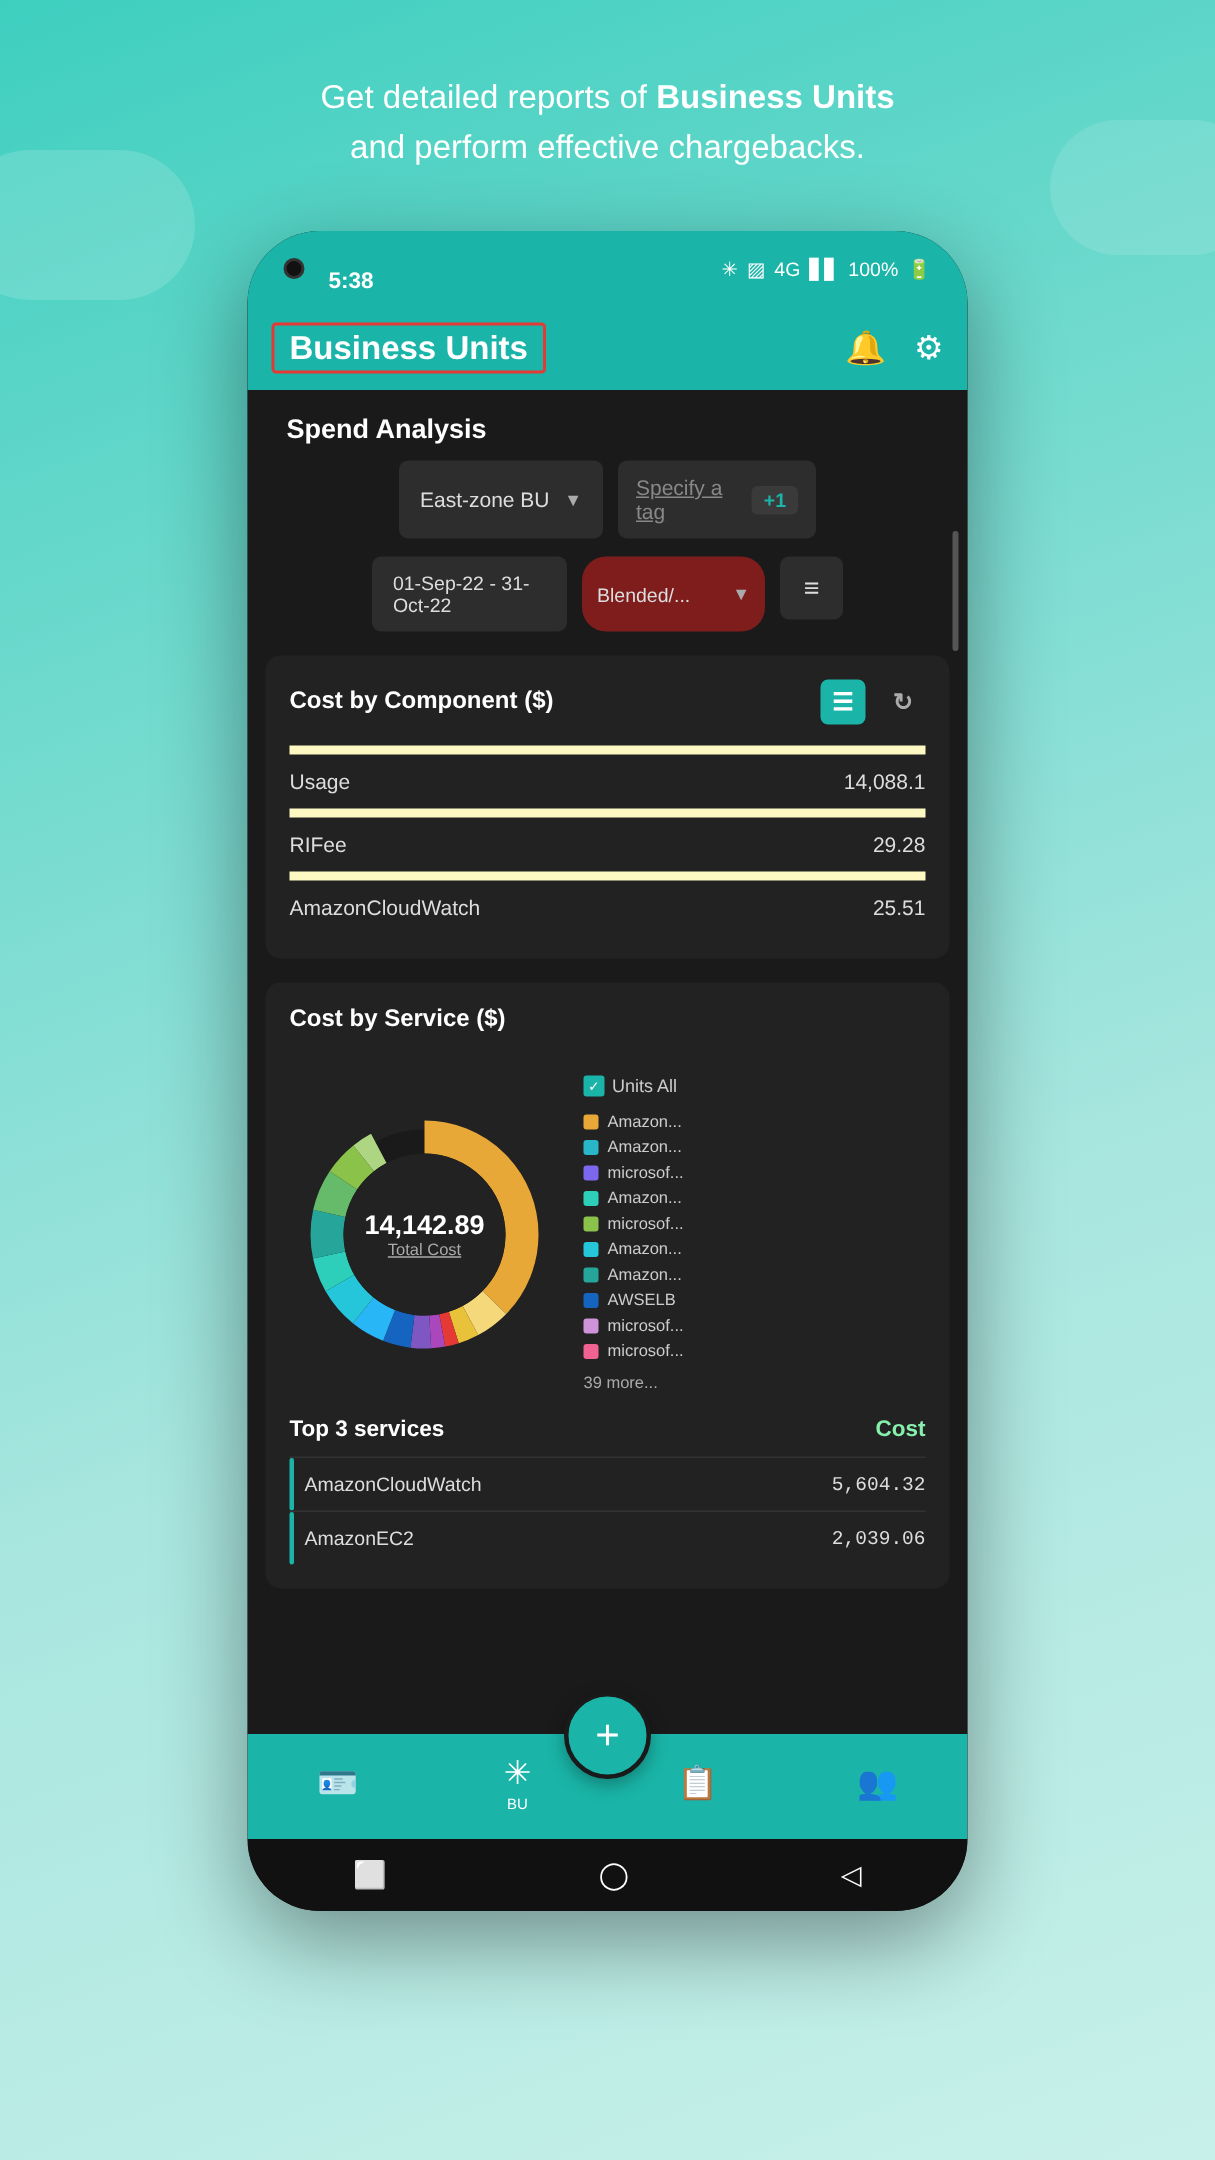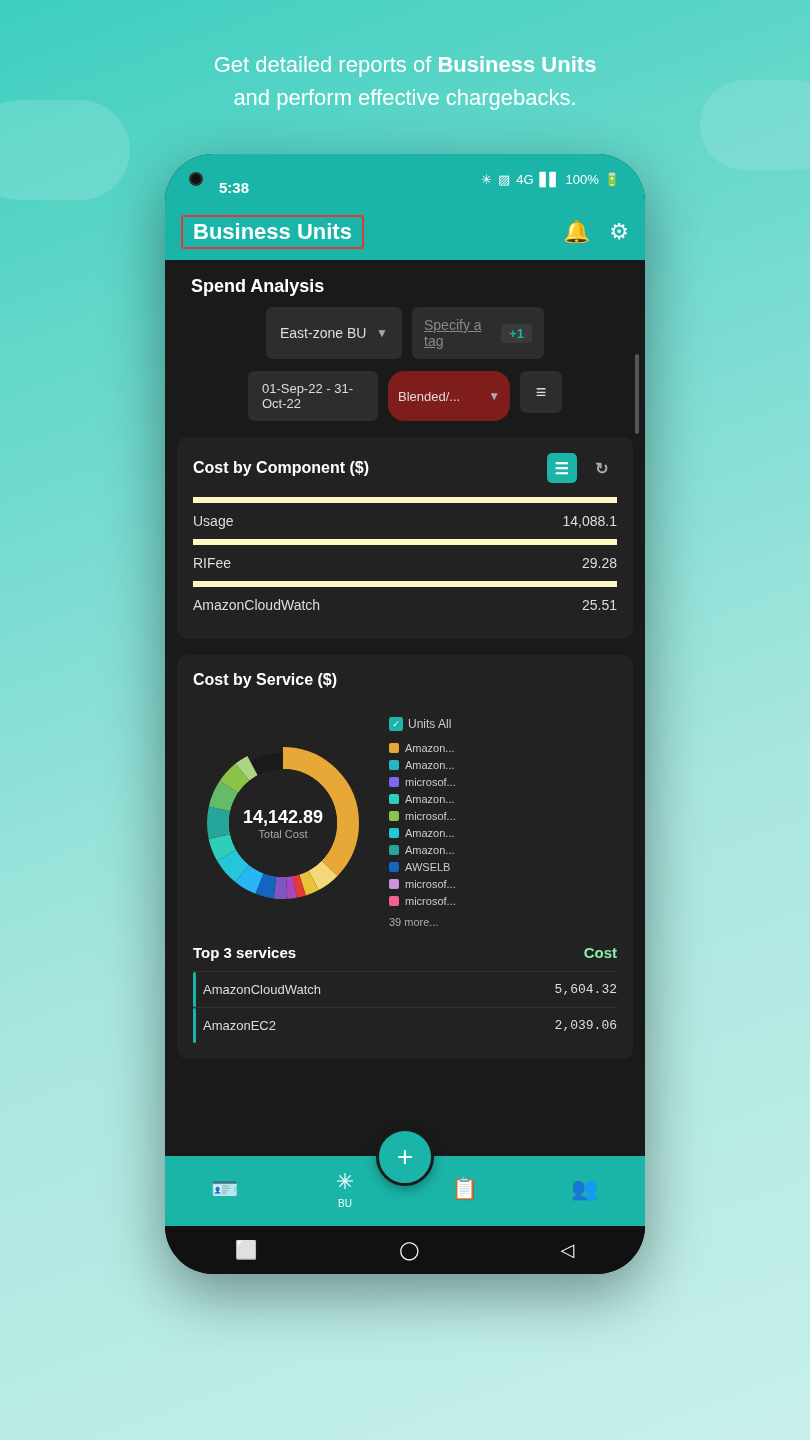--- a/index.html
+++ b/index.html
@@ -311,20 +311,21 @@
       text-align: center;
     }
     .donut-value {
       color: #fff;
       font-size: 18px;
       font-weight: 700;
     }
     .donut-label {
       color: #aaa;
       font-size: 11px;
+      text-decoration: underline;
     }
     .legend {
       flex: 1;
       display: flex;
       flex-direction: column;
       gap: 5px;
     }
     .legend-item {
       display: flex;
       align-items: center;

